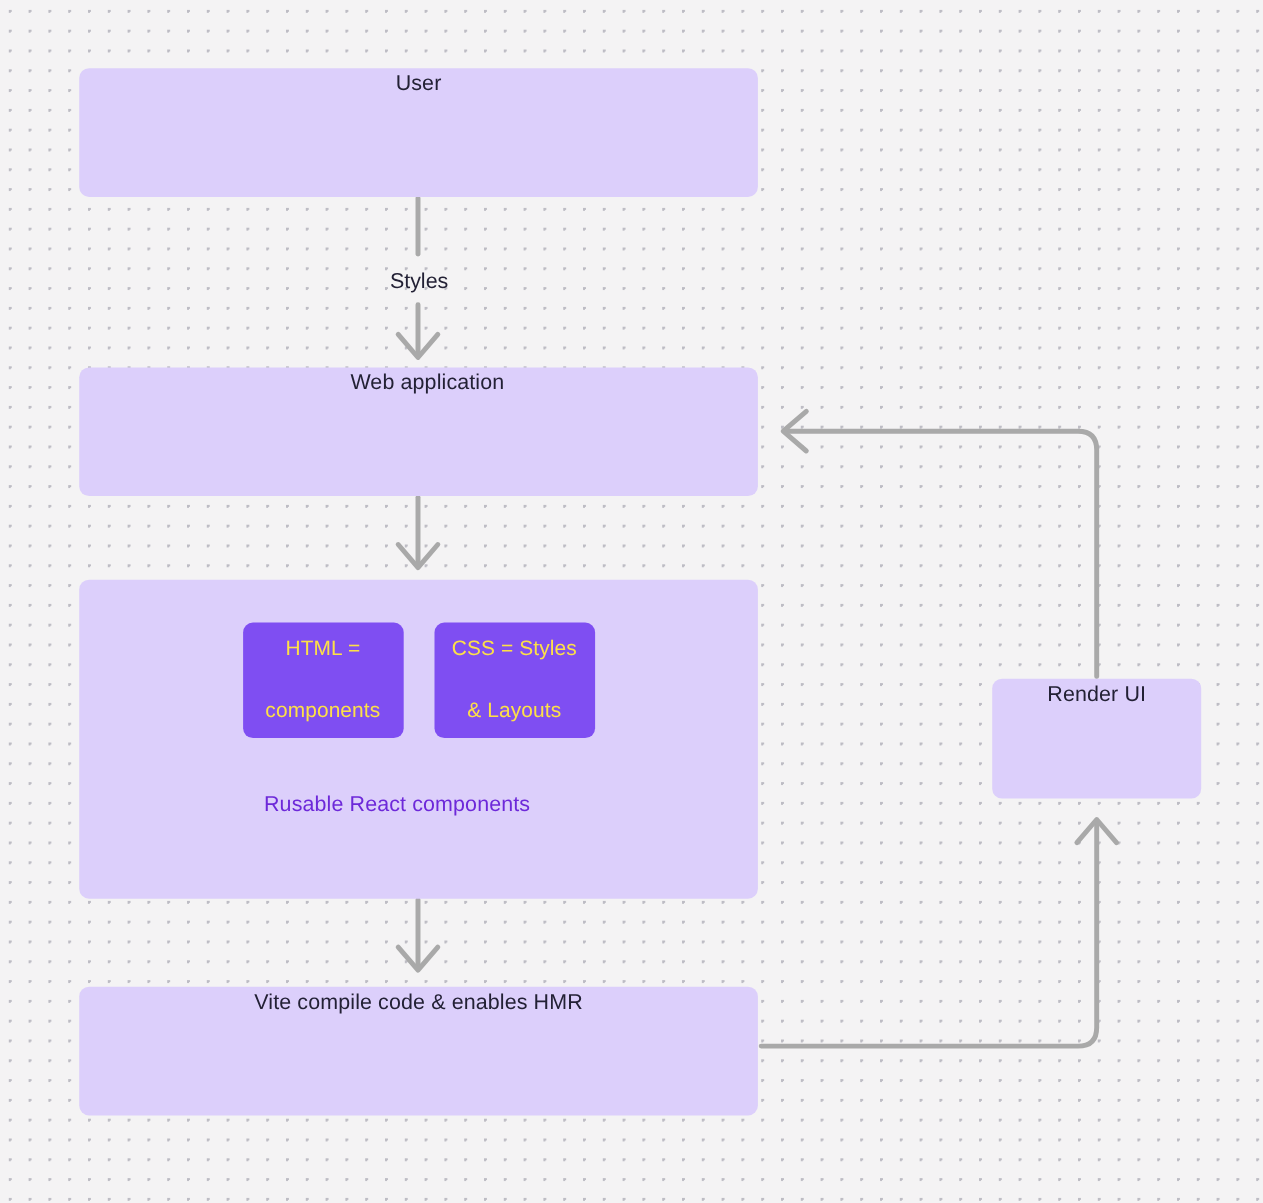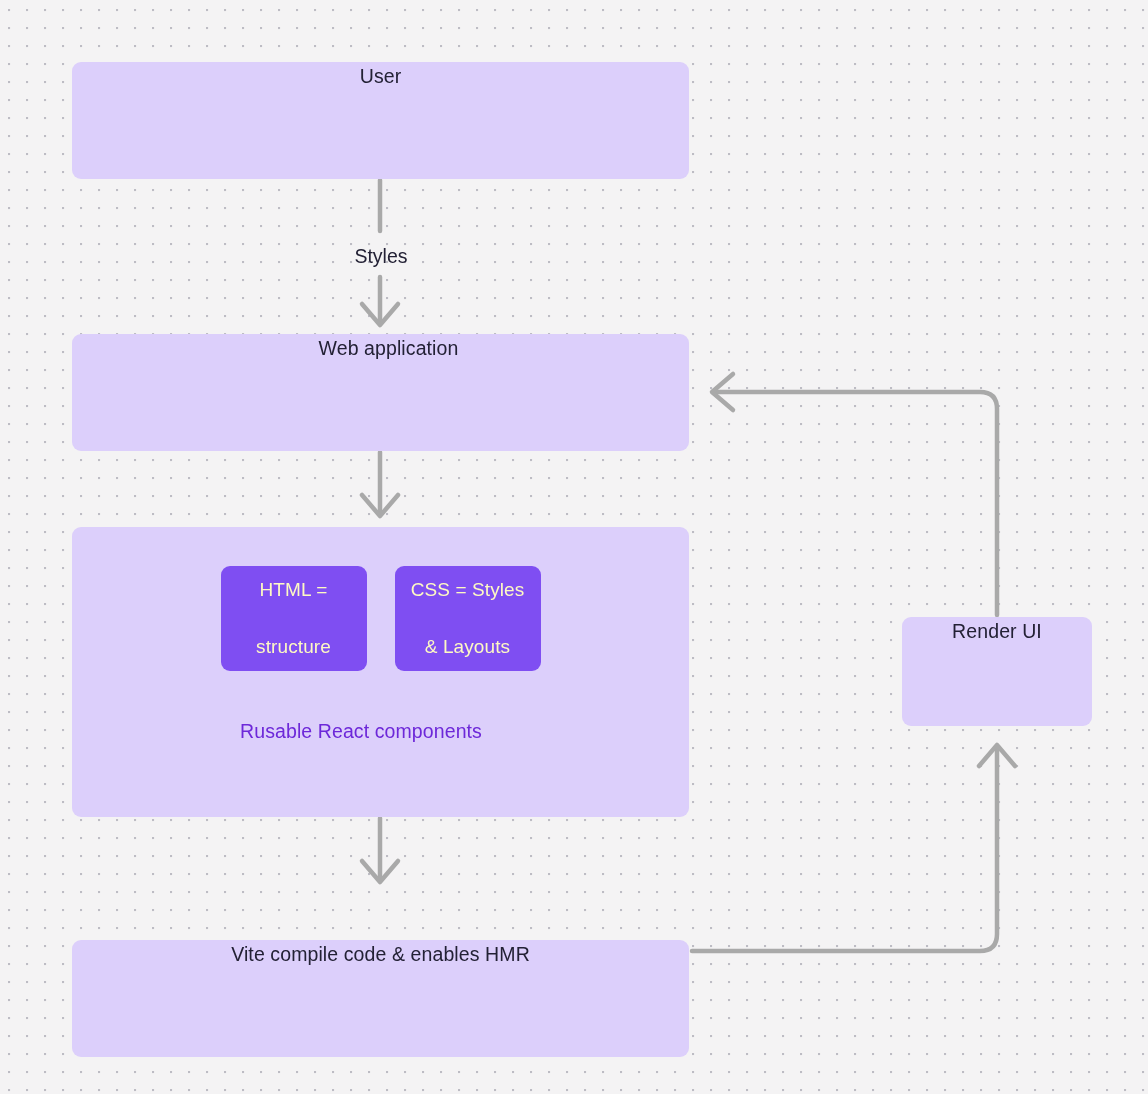--- a/index.html
+++ b/index.html
@@ -51,39 +51,39 @@
     display: block;
     width: 100%;
     padding: 0 10px;
   }
 
   
   #node-user      { left: 72px;  top: 62px;  width: 617px; height: 117px; }
   #node-webapp    { left: 72px;  top: 334px; width: 617px; height: 117px; padding-left: 16px; }
   #node-components{ left: 72px;  top: 527px; width: 617px; height: 290px;
                     align-items: flex-start; justify-content: flex-start; }
-  #node-vite      { left: 72px;  top: 940px; width: 617px; height: 117px; }
+  #node-vite      { left: 72px;  top: 897px; width: 617px; height: 117px; }
   #node-render    { left: 902px; top: 617px; width: 190px; height: 109px; }
 
   
   .inner-row {
     position: absolute;
     left: 0;
     top: 39px;
     width: 617px;
     display: flex;
     justify-content: center;
     gap: 28px;
   }
   .chip {
     width: 146px;
     height: 105px;
     background: #7f4ef2;
     border-radius: 9px;
-    color: #fef9c3;
+    color: #fde047;
     font-size: 19px;
     line-height: 1.5;
     display: flex;
     align-items: center;
     justify-content: center;
     text-align: center;
   }
   .chip span { display: block; padding: 0 6px; }
 
   .group-caption {
@@ -143,21 +143,21 @@
     <span class="node-label">Web application</span>
   </div>
 
   <div class="node" id="node-components">
 
     <div class="inner-row">
 
       <div class="chip">
         <span>
           <span>HTML =</span><br>
-          <span>structure</span>
+          <span>components</span>
         </span>
       </div>
 
       <div class="chip">
         <span>
           <span>CSS = Styles</span><br>
           <span>&amp; Layouts</span>
         </span>
       </div>
 

